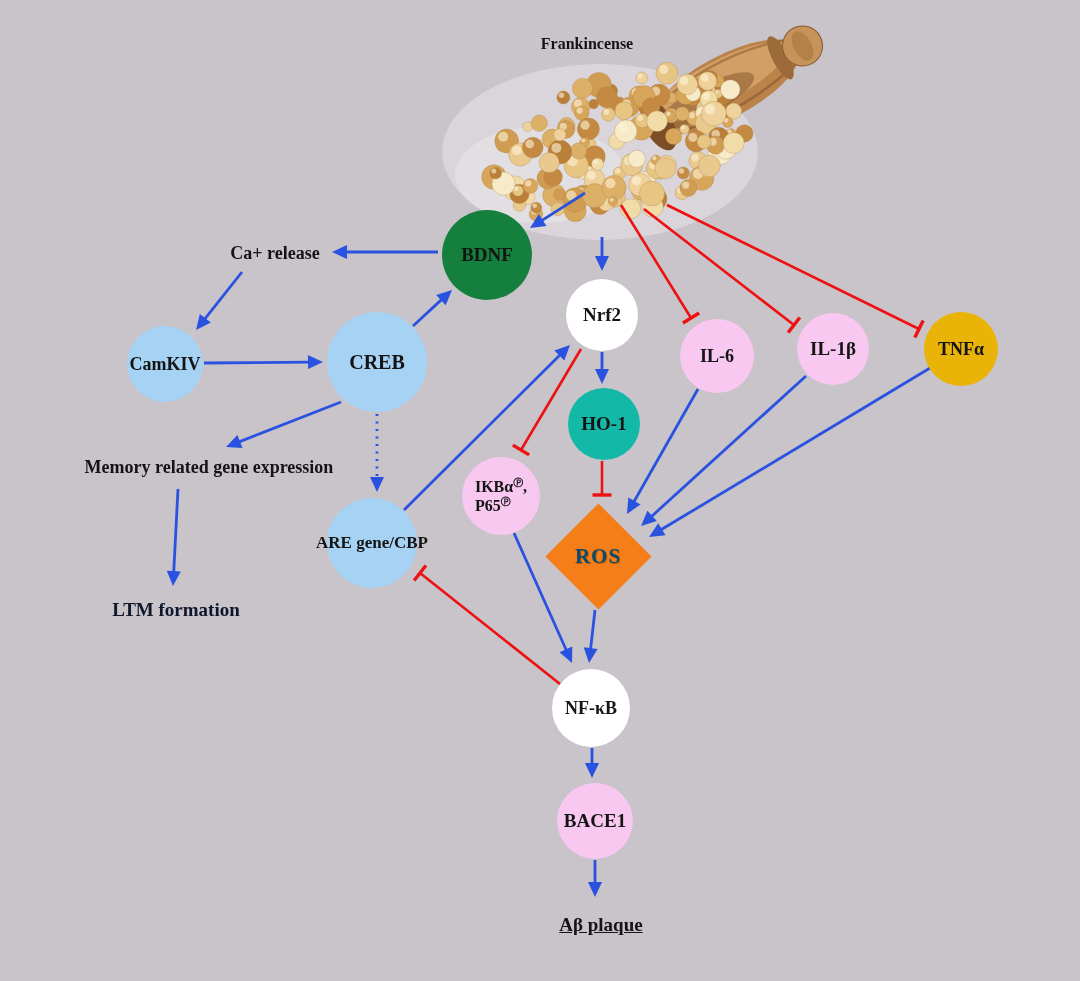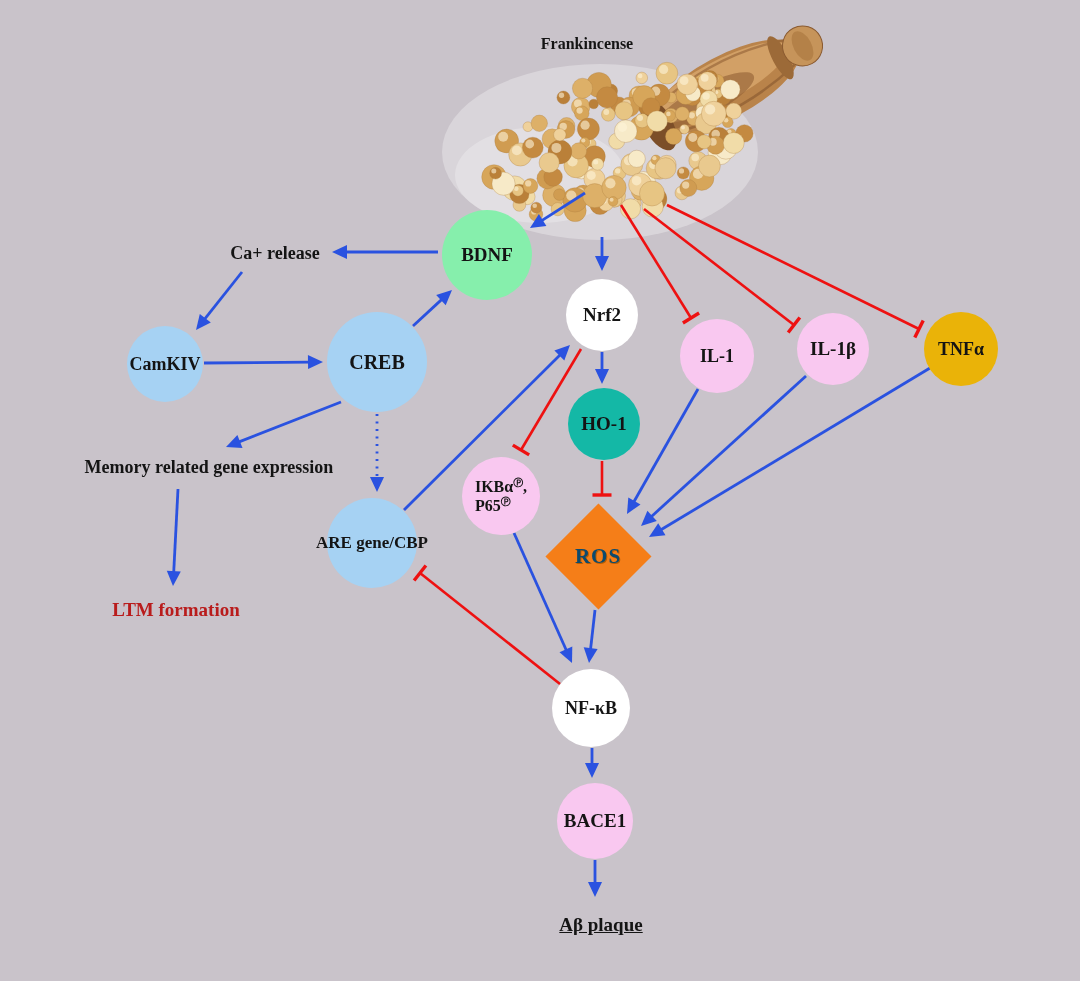--- a/index.html
+++ b/index.html
@@ -351,21 +351,21 @@
           <line x1="592" y1="748" x2="592" y2="766" stroke="#2a52e0" stroke-width="2.8"></line>
           <polygon points="592,778 585.0,763.0 599.0,763.0" fill="#2a52e0"></polygon>
         </g>
         <g>
           <line x1="595" y1="860" x2="595" y2="885" stroke="#2a52e0" stroke-width="2.8"></line>
           <polygon points="595,897 588.0,882.0 602.0,882.0" fill="#2a52e0"></polygon>
         </g>
       </g>
   </svg>
   <div id="nodes">
-      <div class="node" style="left: 442px; top: 210px; width: 90px; height: 90px; background: #86efac; font-size: 19px;">
+      <div class="node" style="left: 442px; top: 210px; width: 90px; height: 90px; background: #15803d; font-size: 19px;">
         <span class="nlabel">BDNF</span>
       </div>
       <div class="node" style="left: 127px; top: 326px; width: 76px; height: 76px; background: rgb(166, 210, 243); font-size: 18px;">
         <span class="nlabel">CamKIV</span>
       </div>
       <div class="node" style="left: 327px; top: 312px; width: 100px; height: 100px; background: rgb(166, 210, 243); font-size: 20px;">
         <span class="nlabel">CREB</span>
       </div>
       <div class="node" style="left: 566px; top: 279px; width: 72px; height: 72px; background: #ffffff; font-size: 19px;">
         <span class="nlabel">Nrf2</span>
@@ -373,37 +373,37 @@
       <div class="node" style="left: 568px; top: 388px; width: 72px; height: 72px; background: #14b8a6; font-size: 19px;">
         <span class="nlabel">HO-1</span>
       </div>
       <div class="node" style="left: 327px; top: 498px; width: 90px; height: 90px; background: rgb(166, 210, 243); font-size: 17px;">
         <span class="nlabel">ARE gene/CBP</span>
       </div>
       <div class="node" style="left: 462px; top: 457px; width: 78px; height: 78px; background: rgb(249, 200, 240); font-size: 16px;">
         <span class="nlabel">IKBα<sup>Ⓟ</sup>,<br>P65<sup>Ⓟ</sup></span>
       </div>
       <div class="node" style="left: 680px; top: 319px; width: 74px; height: 74px; background: rgb(249, 200, 240); font-size: 18px;">
-        <span class="nlabel">IL-1</span>
+        <span class="nlabel">IL-6</span>
       </div>
       <div class="node" style="left: 797px; top: 313px; width: 72px; height: 72px; background: rgb(249, 200, 240); font-size: 19px;">
         <span class="nlabel">IL-1β</span>
       </div>
       <div class="node" style="left: 924px; top: 312px; width: 74px; height: 74px; background: #eab308; font-size: 18px;">
         <span class="nlabel">TNFα</span>
       </div>
       <div class="diamond" style="left: 560.529px; top: 518.529px; width: 74.942px; height: 74.942px; background: rgb(245, 126, 24); transform: rotate(45deg);"></div>
       <div class="dlabel" style="left: 538px; top: 536px; width: 120px; height: 40px; color: #0c4a6e; font-size: 21px; letter-spacing: 1px; text-shadow: rgb(184, 92, 0) 1px 1px 0px;">ROS</div>
       <div class="node" style="left: 552px; top: 669px; width: 78px; height: 78px; background: #ffffff; font-size: 18px;">
         <span class="nlabel">NF-κB</span>
       </div>
       <div class="node" style="left: 557px; top: 783px; width: 76px; height: 76px; background: rgb(249, 200, 240); font-size: 19px;">
         <span class="nlabel">BACE1</span>
       </div>
     </div>
   <div id="labels">
       <div class="flabel" style="left: 587px; top: 44px; font-size: 16px; color: rgb(20, 20, 20);">Frankincense</div>
       <div class="flabel" style="left: 275px; top: 253px; font-size: 18px; color: rgb(20, 20, 20);">Ca+ release</div>
       <div class="flabel" style="left: 209px; top: 467px; font-size: 18px; color: rgb(20, 20, 20);">Memory related gene expression</div>
-      <div class="flabel" style="left: 176px; top: 610px; font-size: 19px; color: #b91c1c;">LTM formation</div>
+      <div class="flabel" style="left: 176px; top: 610px; font-size: 19px; color: #0f172a;">LTM formation</div>
       <div class="flabel" style="left: 601px; top: 925px; font-size: 19px; color: rgb(20, 20, 20); text-decoration: underline;">Aβ plaque</div>
     </div>
 </div>
 
 </body></html>

